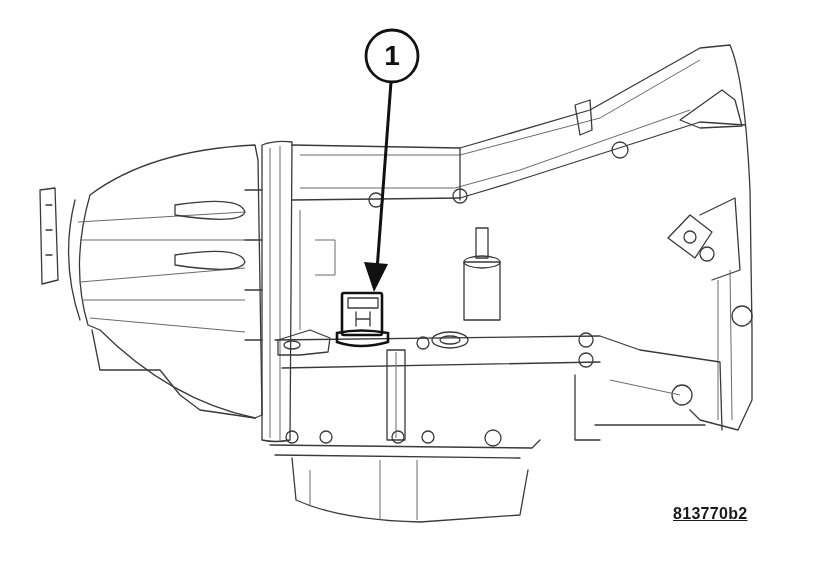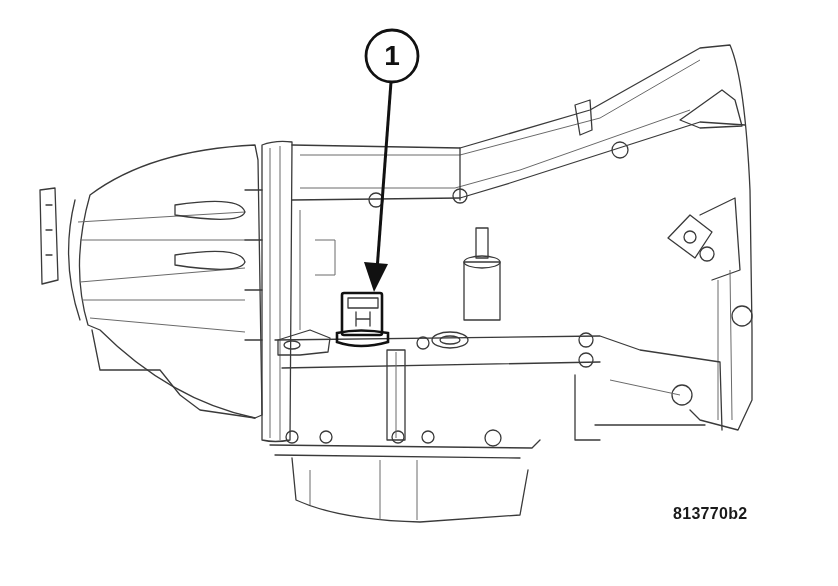--- a/index.html
+++ b/index.html
@@ -5,21 +5,21 @@
   html, body { margin: 0; padding: 0; background: #ffffff; }
   body { width: 838px; height: 586px; position: relative; overflow: hidden;
          font-family: "Liberation Sans", sans-serif; }
   #diagram { position: absolute; left: 0; top: 0; width: 838px; height: 586px; }
   .ln { fill: none; stroke: #3a3a3a; stroke-width: 1.3; stroke-linejoin: round; stroke-linecap: round; }
   .lt { fill: none; stroke: #6a6a6a; stroke-width: 1; }
   .hv { fill: none; stroke: #111; stroke-width: 2.6; }
   .callout-label { position: absolute; left: 370px; top: 36px; width: 44px; text-align: center;
                    font-size: 28px; font-weight: bold; color: #111; line-height: 40px; }
   .fig-id { position: absolute; left: 673px; top: 505px; font-size: 16px; font-weight: bold;
-            color: #1a1a1a; letter-spacing: 0.3px; }
+            color: #1a1a1a; letter-spacing: 0.3px; text-decoration: underline; }
 </style>
 </head>
 <body>
 
 <svg id="diagram" viewBox="0 0 838 586" xmlns="http://www.w3.org/2000/svg">
 
   <g>
     <path class="ln" d="M90 195 Q150 150 255 145 L258 160 L262 415 L255 418 Q170 400 100 330 L88 325 Q70 265 90 195 Z"></path>
     <path class="ln" d="M75 200 Q60 260 80 320"></path>
     <path class="lt" d="M78 222 L245 212"></path>

